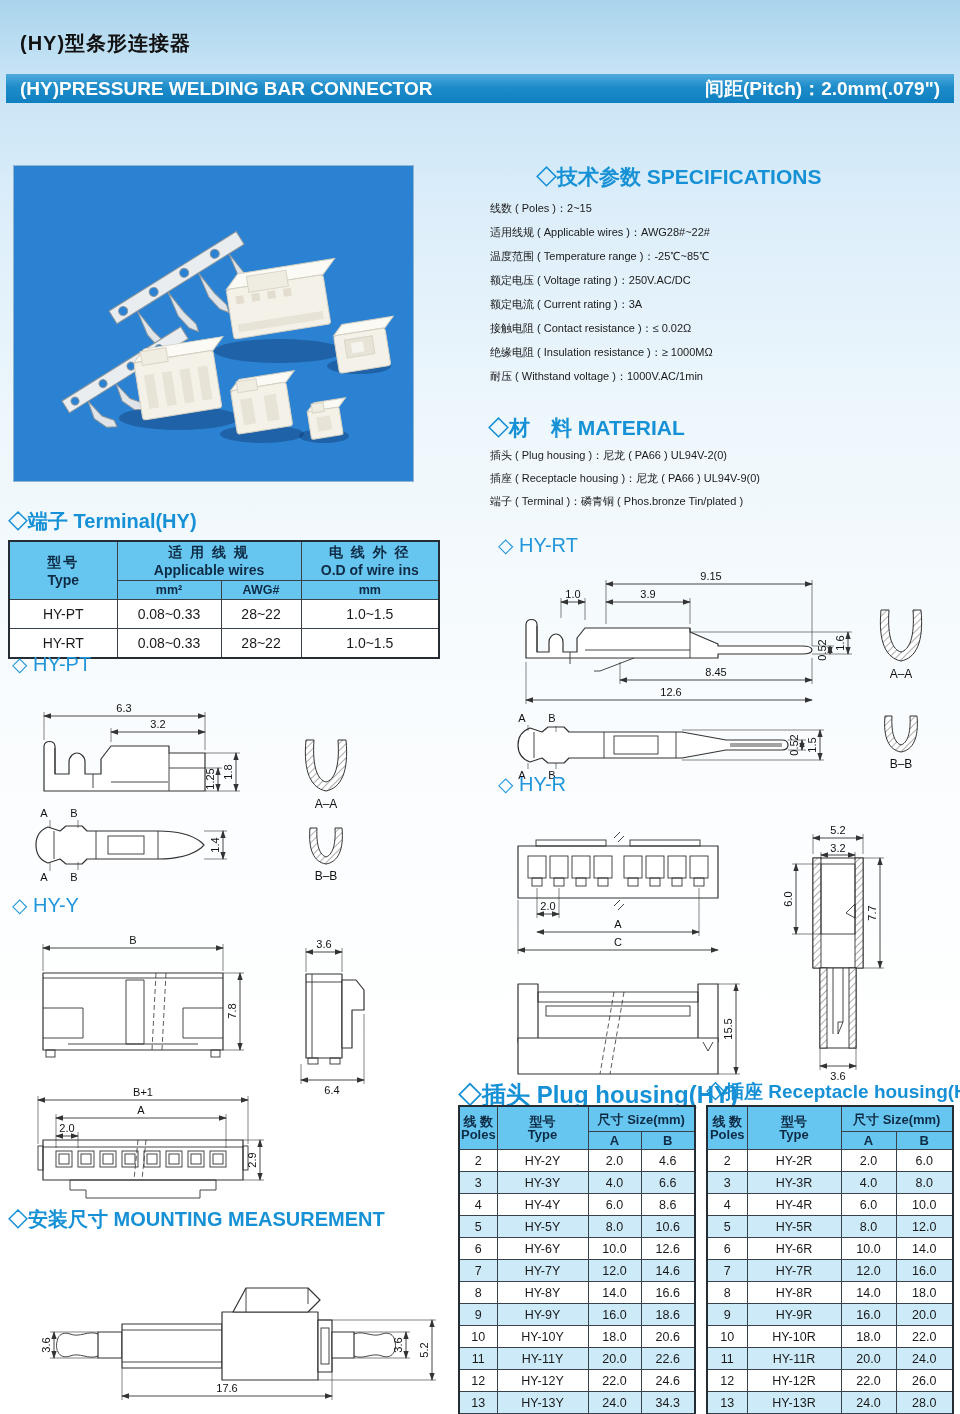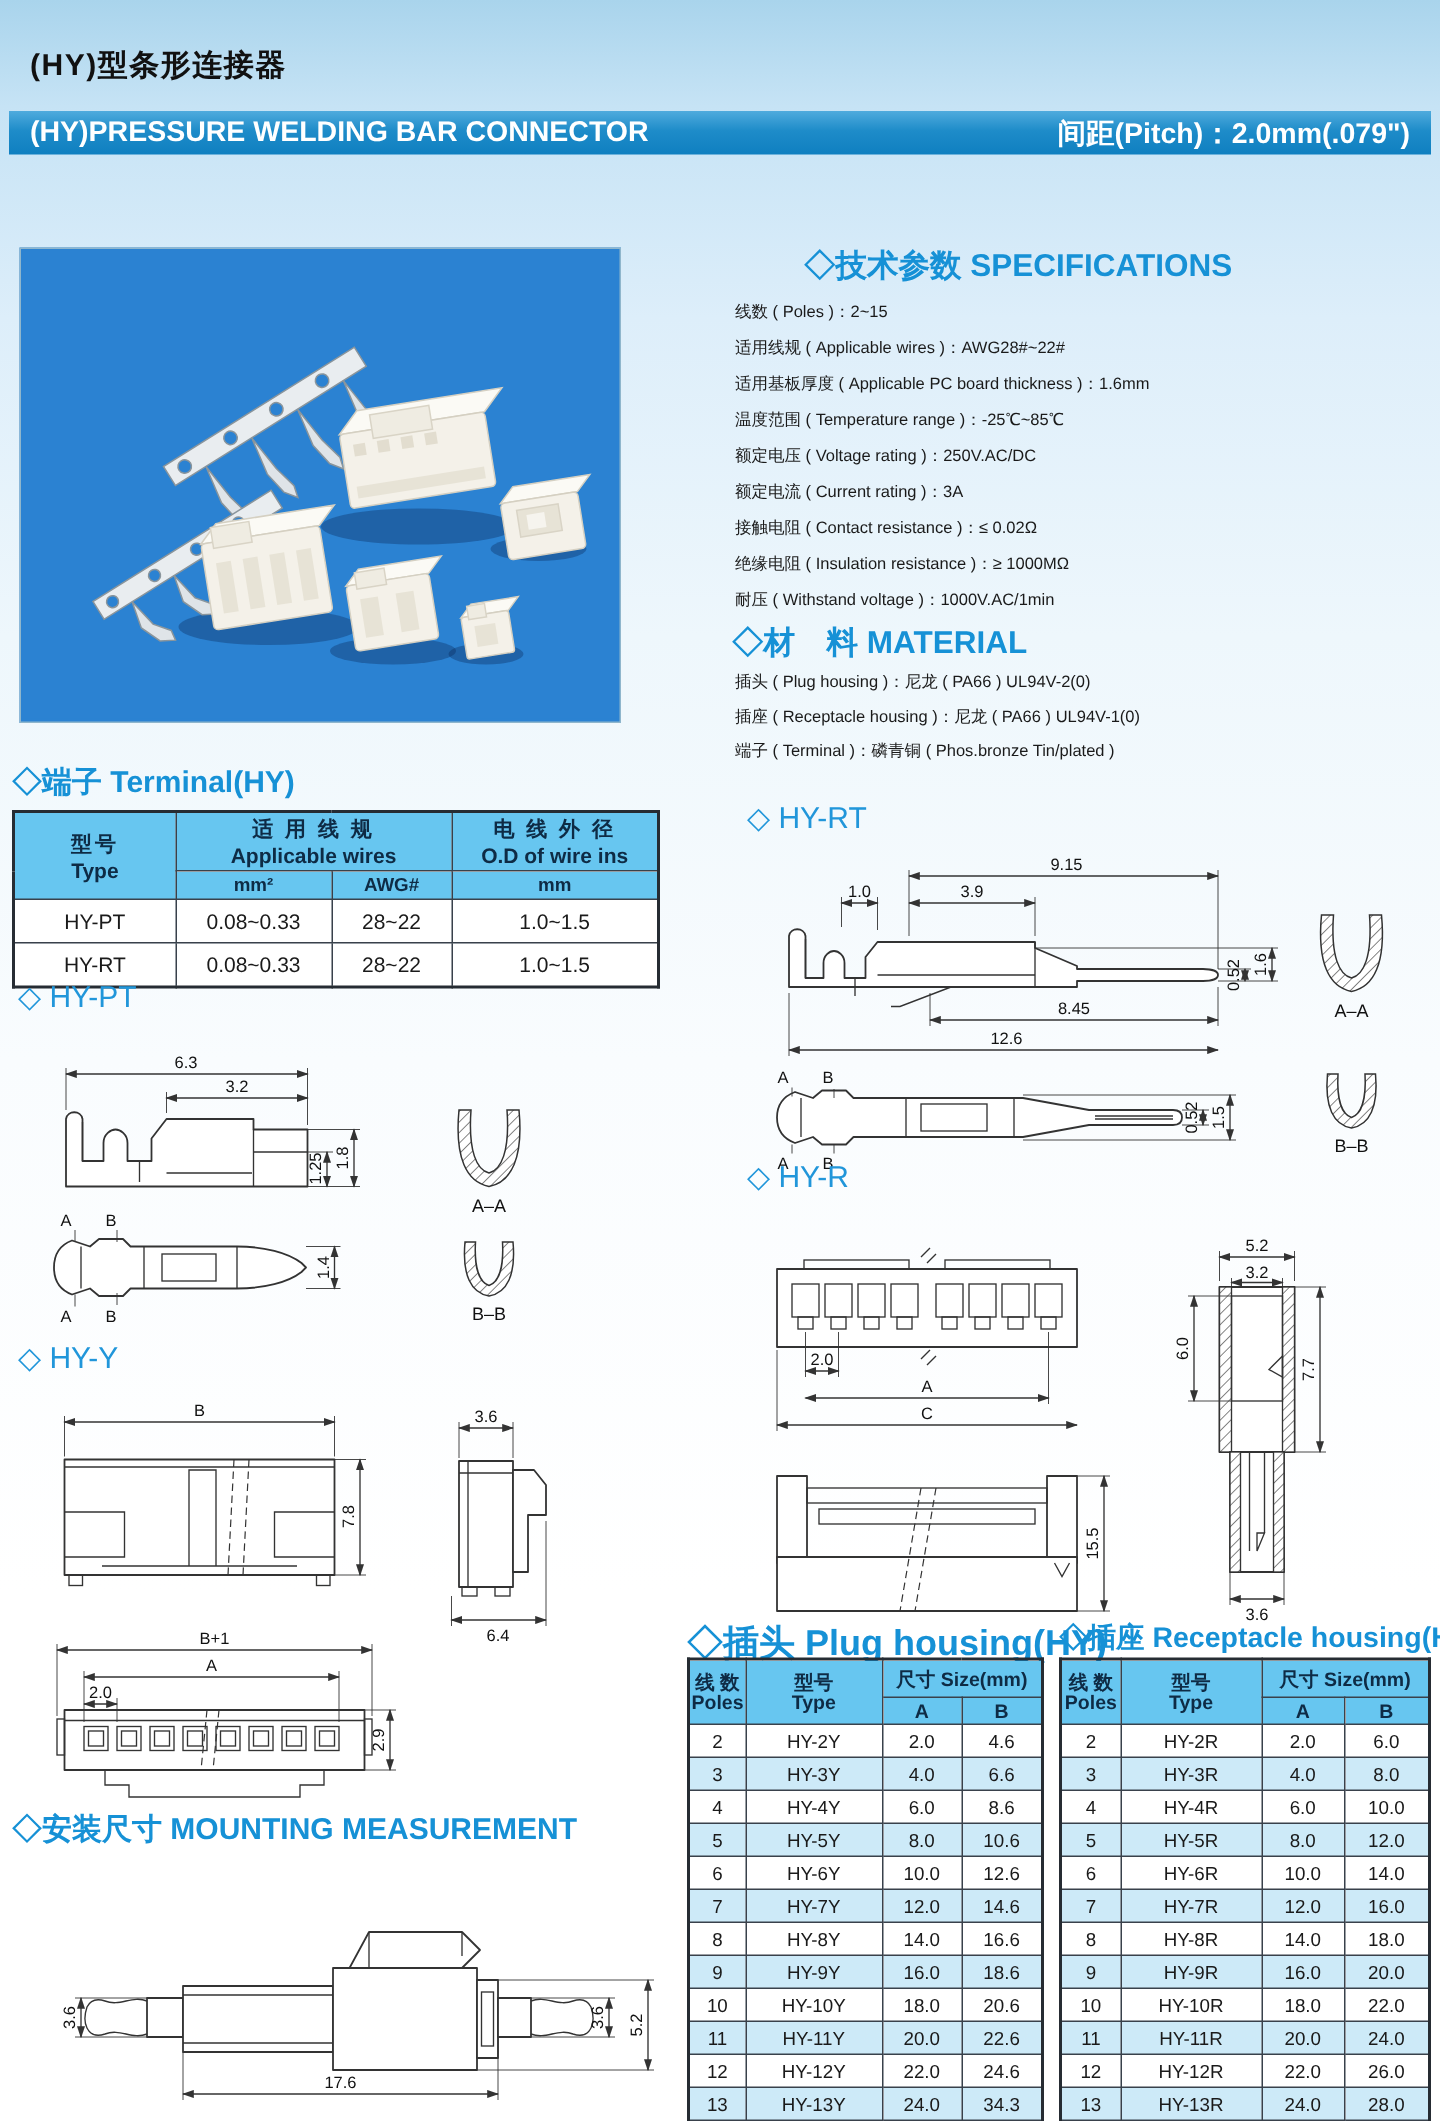--- a/index.html
+++ b/index.html
@@ -144,33 +144,32 @@
         <rect x="10" y="16" width="28" height="18" fill="#e7e3d6" stroke="#d9d4c6"></rect>
         <rect x="16" y="20" width="12" height="10" fill="#f6f4ee"></rect>
       </g>
     </svg>
   </div>
 
   <div class="abs sec-h" style="left:488px;top:163px;font-size:21px;margin-left:48px;">◇技术参数 SPECIFICATIONS</div>
   <div class="abs spec-lines" style="left:490px;top:196px;">
     <div>线数 ( Poles )：2~15</div>
     <div>适用线规 ( Applicable wires )：AWG28#~22#</div>
-    <div>适用基板厚度 ( Applicable PC board thickness )：1.6mm</div>
     <div>温度范围 ( Temperature range )：-25℃~85℃</div>
     <div>额定电压 ( Voltage rating )：250V.AC/DC</div>
     <div>额定电流 ( Current rating )：3A</div>
     <div>接触电阻 ( Contact resistance )：≤ 0.02Ω</div>
     <div>绝缘电阻 ( Insulation resistance )：≥ 1000MΩ</div>
     <div>耐压 ( Withstand voltage )：1000V.AC/1min</div>
   </div>
 
   <div class="abs sec-h" style="left:488px;top:414px;font-size:21px;">◇材　料 MATERIAL</div>
   <div class="abs mat-lines" style="left:490px;top:444px;">
     <div>插头 ( Plug housing )：尼龙 ( PA66 ) UL94V-2(0)</div>
-    <div>插座 ( Receptacle housing )：尼龙 ( PA66 ) UL94V-1(0)</div>
+    <div>插座 ( Receptacle housing )：尼龙 ( PA66 ) UL94V-9(0)</div>
     <div>端子 ( Terminal )：磷青铜 ( Phos.bronze Tin/plated )</div>
   </div>
 
   <div class="abs sec-h" style="left:8px;top:508px;">◇端子 Terminal(HY)</div>
   <table class="ttable abs" style="left:8px;top:540px;width:430px;">
     <colgroup>
         <col style="width:108px">
         <col style="width:104px">
         <col style="width:80px">
         <col style="width:138px">

